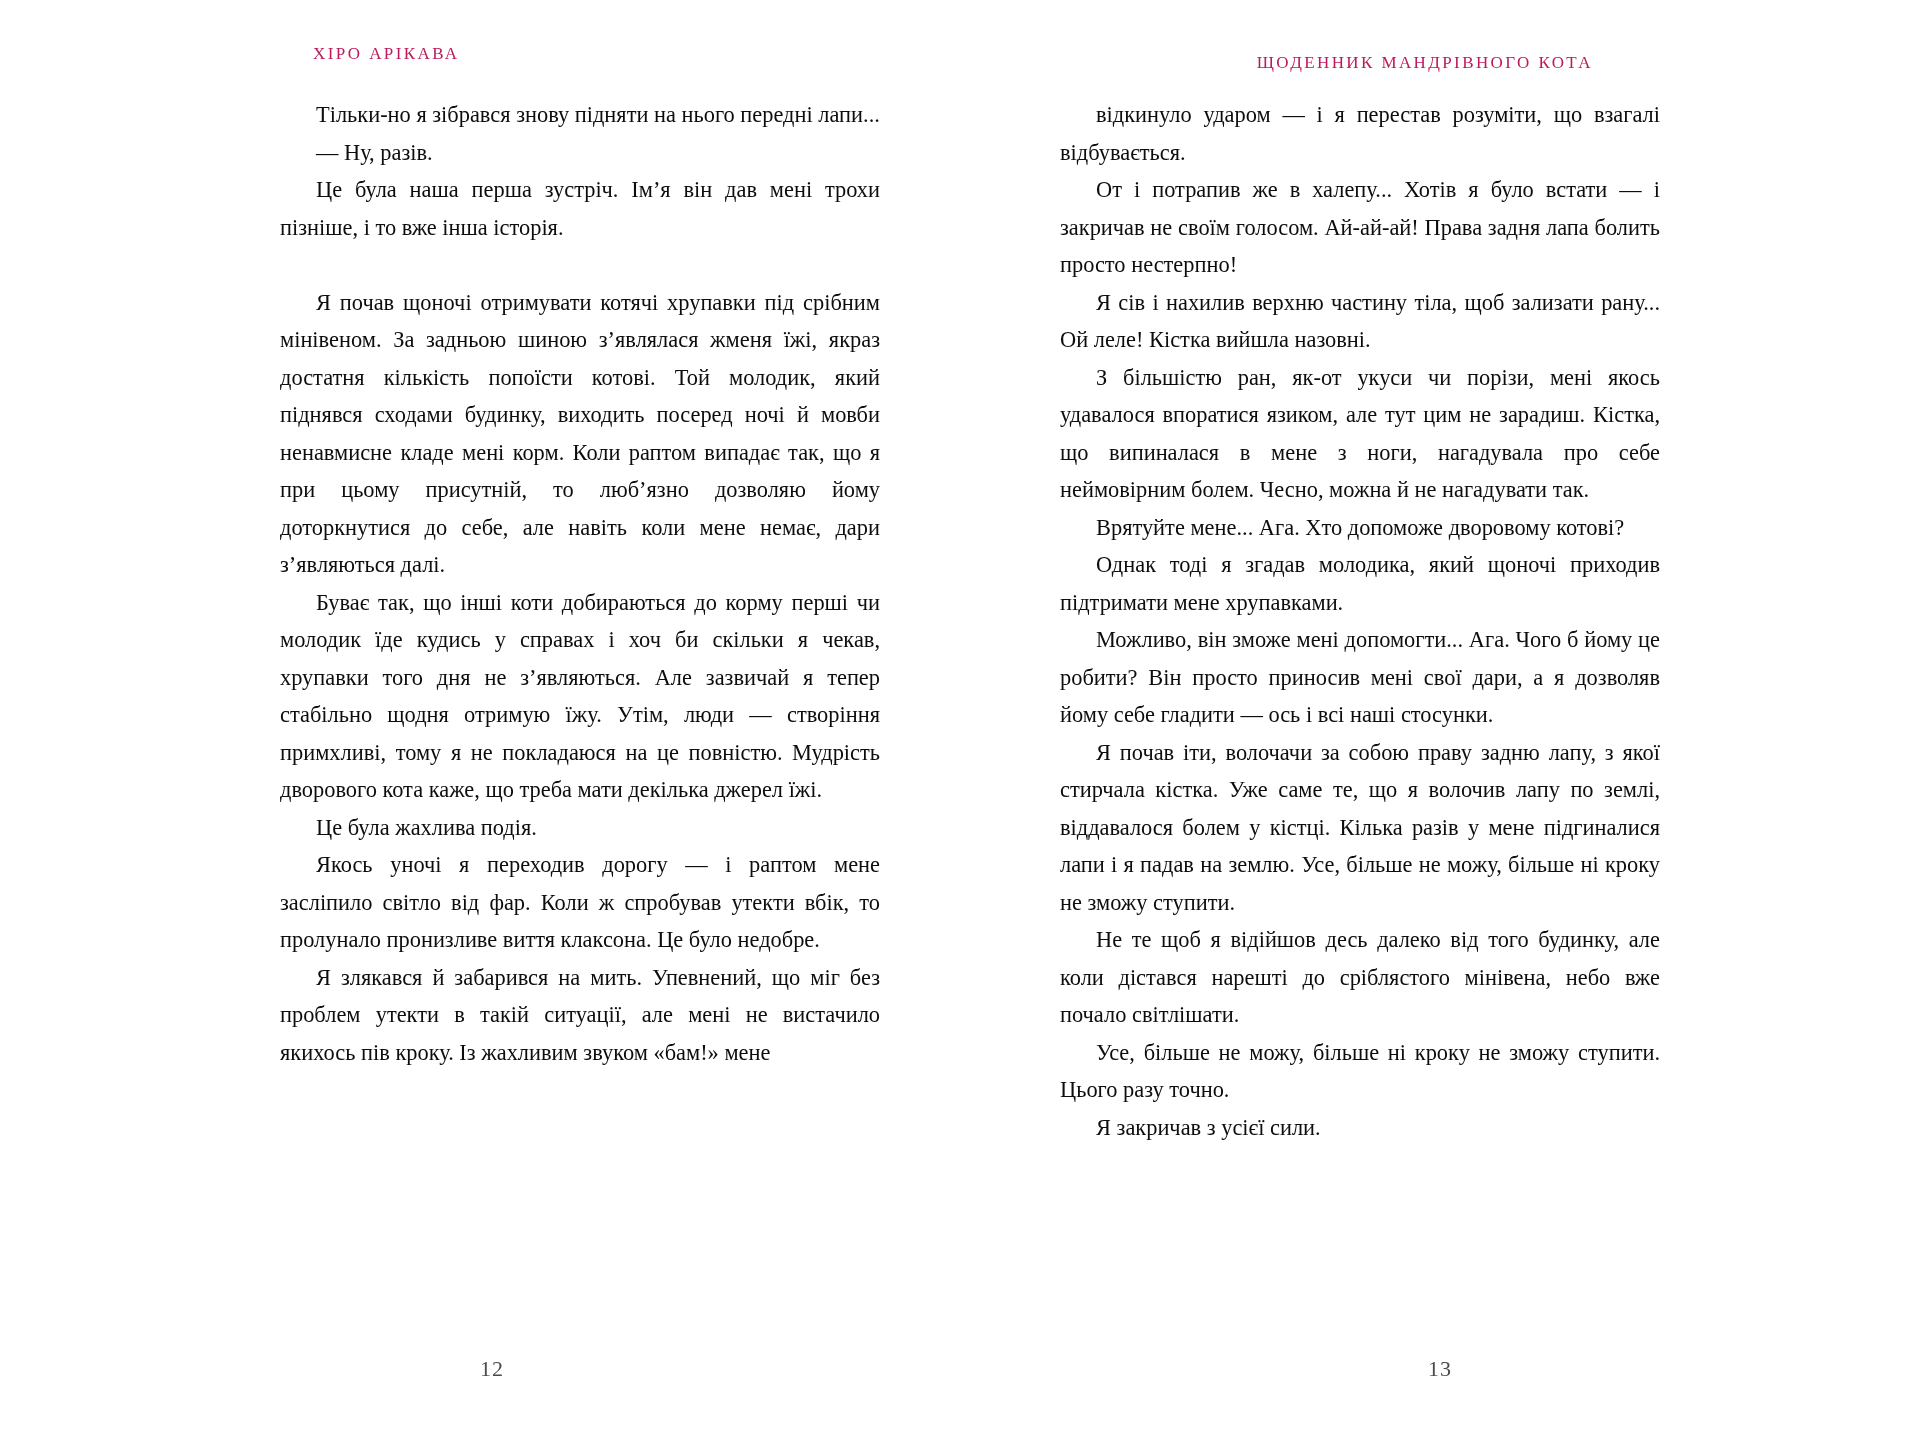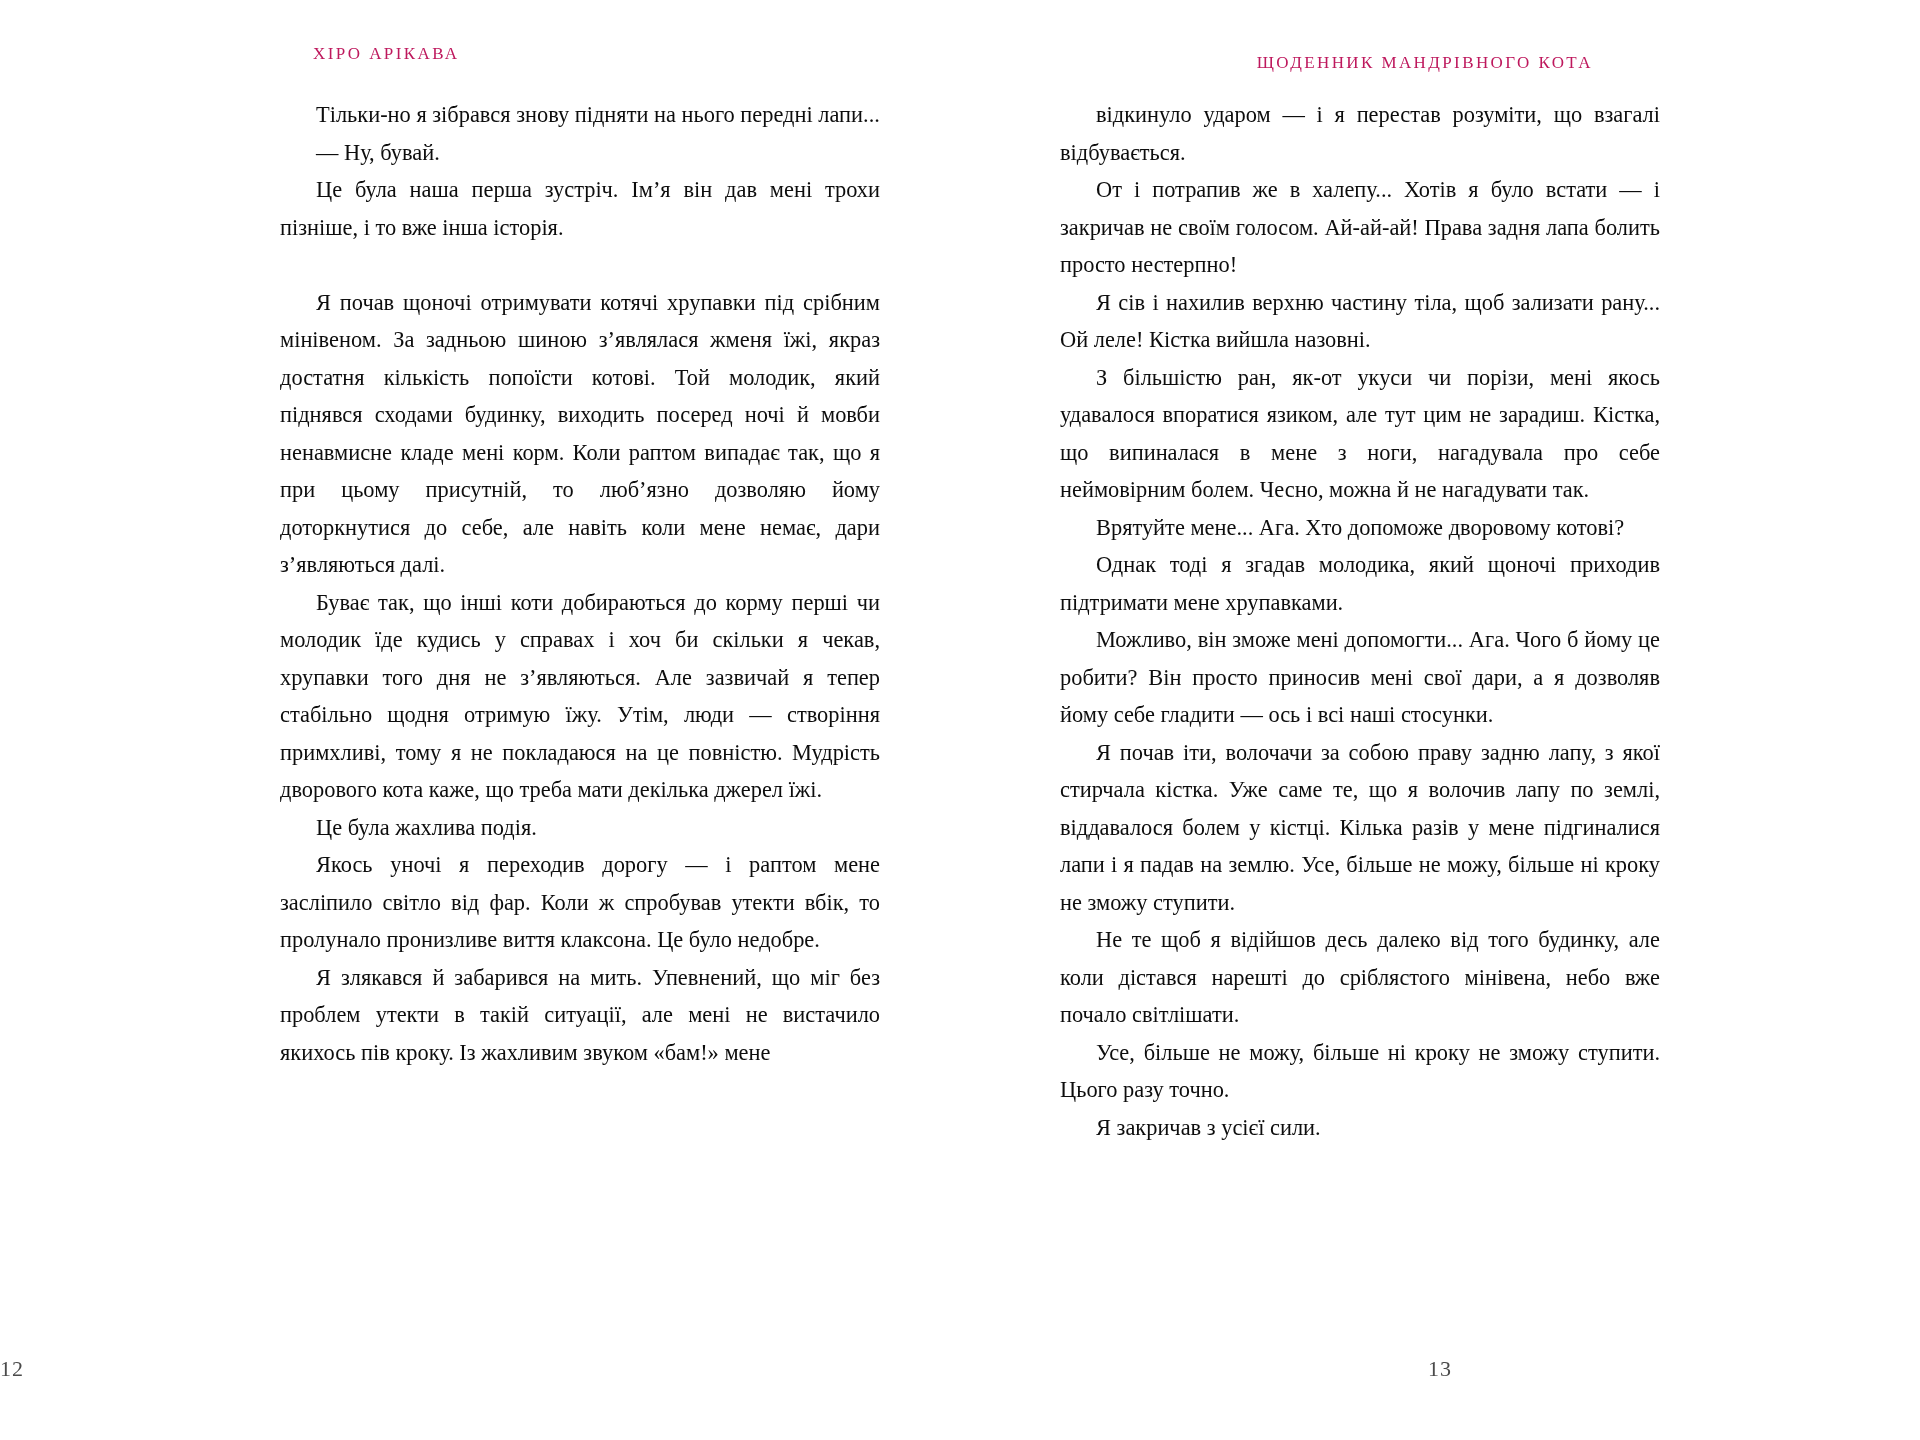--- a/index.html
+++ b/index.html
@@ -64,38 +64,38 @@
   }
 
   
   .folio {
     position: absolute;
     bottom: 58px;
     font-size: 22px;
     color: #4a4a4a;
     letter-spacing: 1px;
   }
-  .folio.left  { left: 0; width: 960px; }
+  .folio.left  { left: 12px; width: 960px; text-align: center; }
   .folio.right { right: 0; width: 960px; text-align: center; }
 </style>
 </head>
 <body>
 
 <div class="page-spread">
 
   <div class="running-head left">Хіро Арікава</div>
 
   <div class="running-head right">Щоденник мандрівного кота</div>
 
   <div class="columns">
 
     <div class="page-col">
       <div class="body" id="left-body">
           <p>Тільки-но я зібрався знову підняти на нього передні лапи...</p>
-          <p>— Ну, бувай.</p>
+          <p>— Ну, разів.</p>
           <p>Це була наша перша зустріч. Ім’я він дав мені трохи пізніше, і то вже інша історія.</p>
           <p class="gap-before">Я почав щоночі отримувати котячі хрупавки під срібним мінівеном. За задньою шиною з’являлася жменя їжі, якраз достатня кількість попоїсти котові. Той молодик, який піднявся сходами будинку, виходить посеред ночі й мовби ненавмисне кладе мені корм. Коли раптом випадає так, що я при цьому присутній, то люб’язно дозволяю йому доторкнутися до себе, але навіть коли мене немає, дари з’являються далі.</p>
           <p>Буває так, що інші коти добираються до корму перші чи молодик їде кудись у справах і хоч би скільки я чекав, хрупавки того дня не з’являються. Але зазвичай я тепер стабільно щодня отримую їжу. Утім, люди — створіння примхливі, тому я не покладаюся на це повністю. Мудрість дворового кота каже, що треба мати декілька джерел їжі.</p>
           <p>Це була жахлива подія.</p>
           <p>Якось уночі я переходив дорогу — і раптом мене засліпило світло від фар. Коли ж спробував утекти вбік, то пролунало пронизливе виття клаксона. Це було недобре.</p>
           <p>Я злякався й забарився на мить. Упевнений, що міг без проблем утекти в такій ситуації, але мені не вистачило якихось пів кроку. Із жахливим звуком «бам!» мене</p>
         </div>
     </div>
 
     <div class="page-col">

